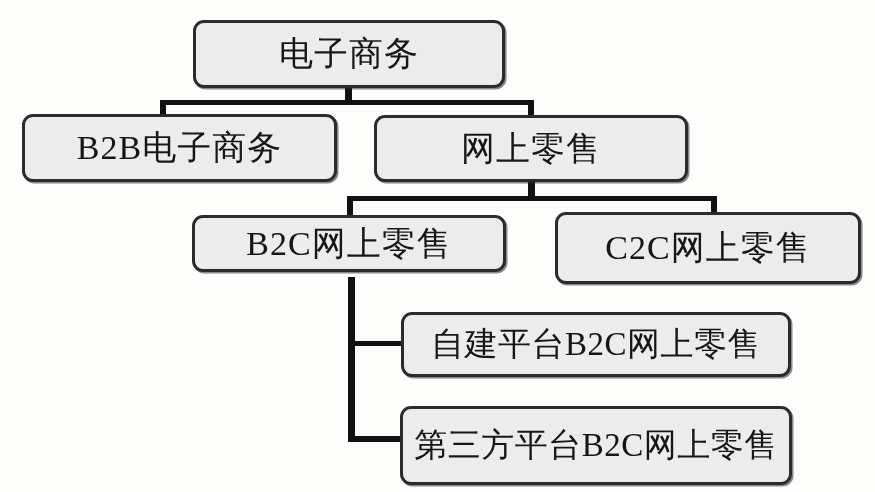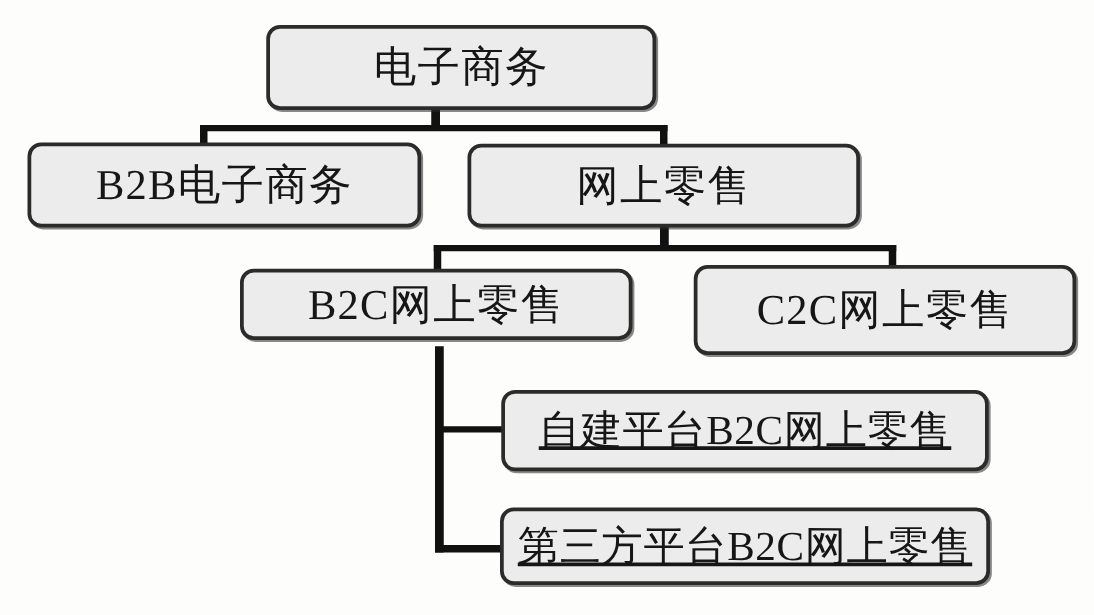--- a/index.html
+++ b/index.html
@@ -24,33 +24,33 @@
     box-shadow: 1.5px 1.5px 0 rgba(40,40,40,0.55);
     display: flex;
     align-items: center;
     justify-content: center;
     color: #161616;
     font-size: 34px;
     letter-spacing: 1px;
     white-space: nowrap;
     text-align: center;
   }
-  .node.small { font-size: 33px; letter-spacing: 0.5px; text-decoration: underline; }
+  .node.small { font-size: 33px; letter-spacing: 0.5px; }
   .conn {
     position: absolute;
     background: var(--connector, #111111);
   }
   
-  #n-ecommerce    { left:193px; top:20px;  width:312px; height:68px;margin-left:20px; }
+  #n-ecommerce    { left:193px; top:20px;  width:312px; height:68px; }
   #n-b2b          { left:22px;  top:114px; width:315px; height:68px; }
   #n-retail       { left:374px; top:115px; width:314px; height:67px; }
   #n-b2c          { left:192px; top:215px; width:314px; height:57px; }
   #n-c2c          { left:555px; top:212px; width:306px; height:72px; }
   #n-self-built   { left:401px; top:312px; width:390px; height:65px; }
-  #n-third-party  { left:400px; top:406px; width:392px; height:62px; }
+  #n-third-party  { left:400px; top:406px; width:392px; height:79px; }
   
   #c-top-stub        { left:345px; top:86px;  width:7px;   height:16px; }
   #c-row1-h          { left:160px; top:100px; width:374px; height:5px;  }
   #c-row1-left-stub  { left:160px; top:100px; width:6px;   height:15px; }
   #c-row1-right-stub { left:528px; top:100px; width:6px;   height:16px; }
   #c-retail-stub     { left:528px; top:181px; width:7px;   height:18px; }
   #c-row2-h          { left:347px; top:196px; width:370px; height:5px;  }
   #c-row2-left-stub  { left:347px; top:196px; width:6px;   height:20px; }
   #c-row2-right-stub { left:711px; top:196px; width:6px;   height:17px; }
   #c-b2c-vert        { left:348px; top:277px; width:7px;   height:165px;}

